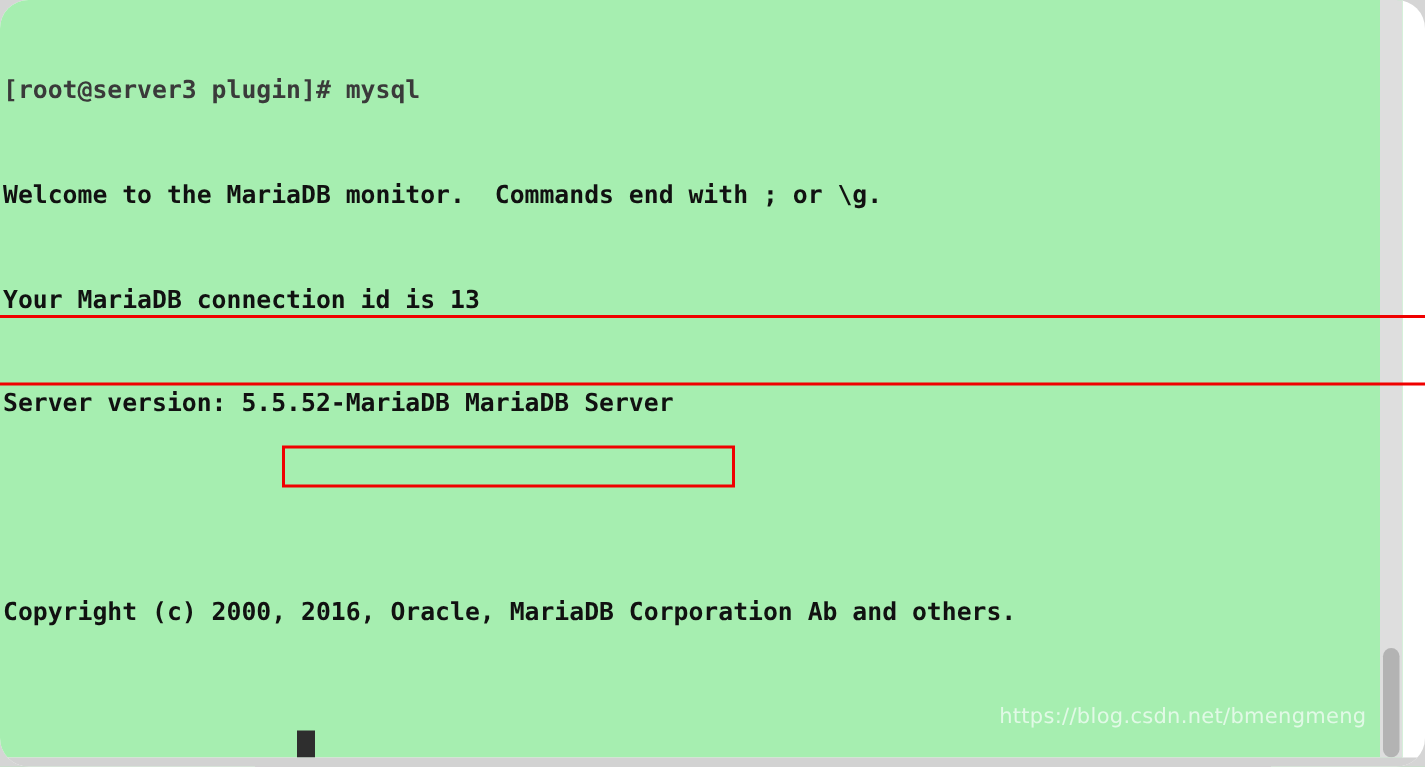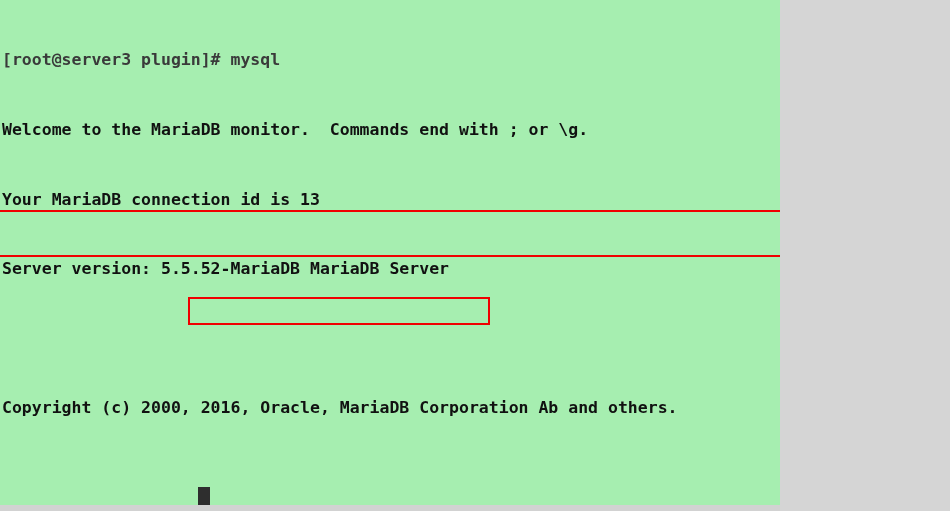--- a/index.html
+++ b/index.html
@@ -9,24 +9,25 @@
     background: #d5d5d5;
   }
   body {
     width: 950px;
     height: 511px;
     overflow: hidden;
     font-family: "DejaVu Sans Mono", "Liberation Mono", monospace;
   }
   #terminal-window {
     position: relative;
-    width: 780px;
+    width: 950px;
     height: 511px;
     background: #ffffff;
     overflow: hidden;
+    border-radius: 19px;
   }
   #terminal-screen {
     position: absolute;
     left: 0;
     top: 0;
     width: 935px;
     height: 505px;
     background: #a6eeb0;
     overflow: hidden;
   }
@@ -145,20 +146,21 @@
       
       
       
       
       
       
     </div>
 
     <div id="cursor-block"></div>
 
+    <div id="watermark">https://blog.csdn.net/bmengmeng</div>
 
     <div id="scrollbar-track">
       <div id="scrollbar-thumb"></div>
     </div>
 
   </div>
 
   <div class="redbox" id="redbox-create"></div>
   <div class="redbox" id="redbox-select"></div>
 

